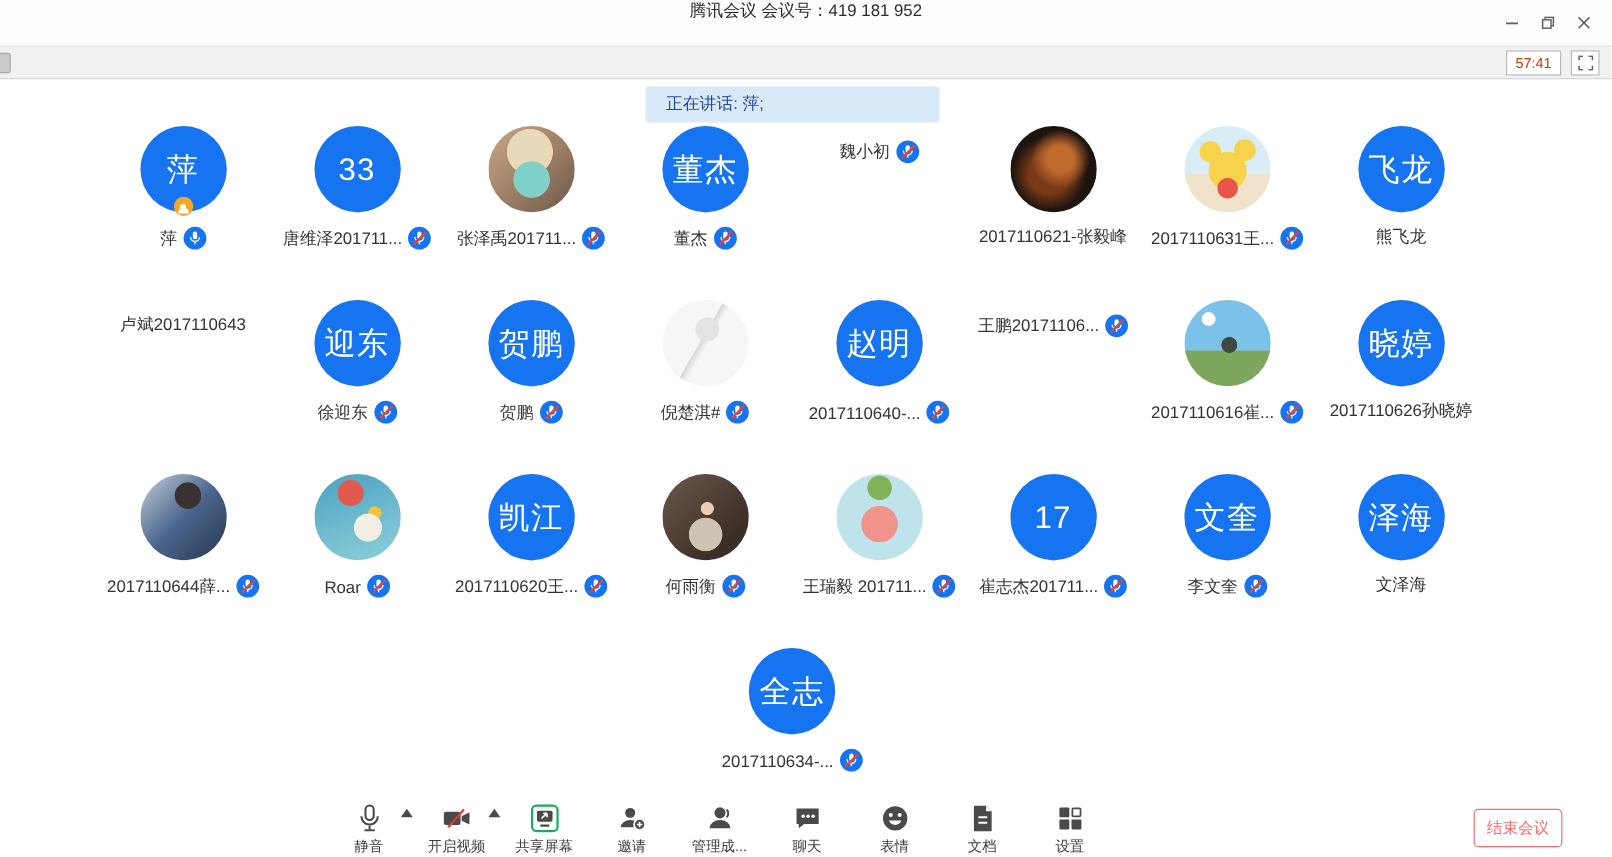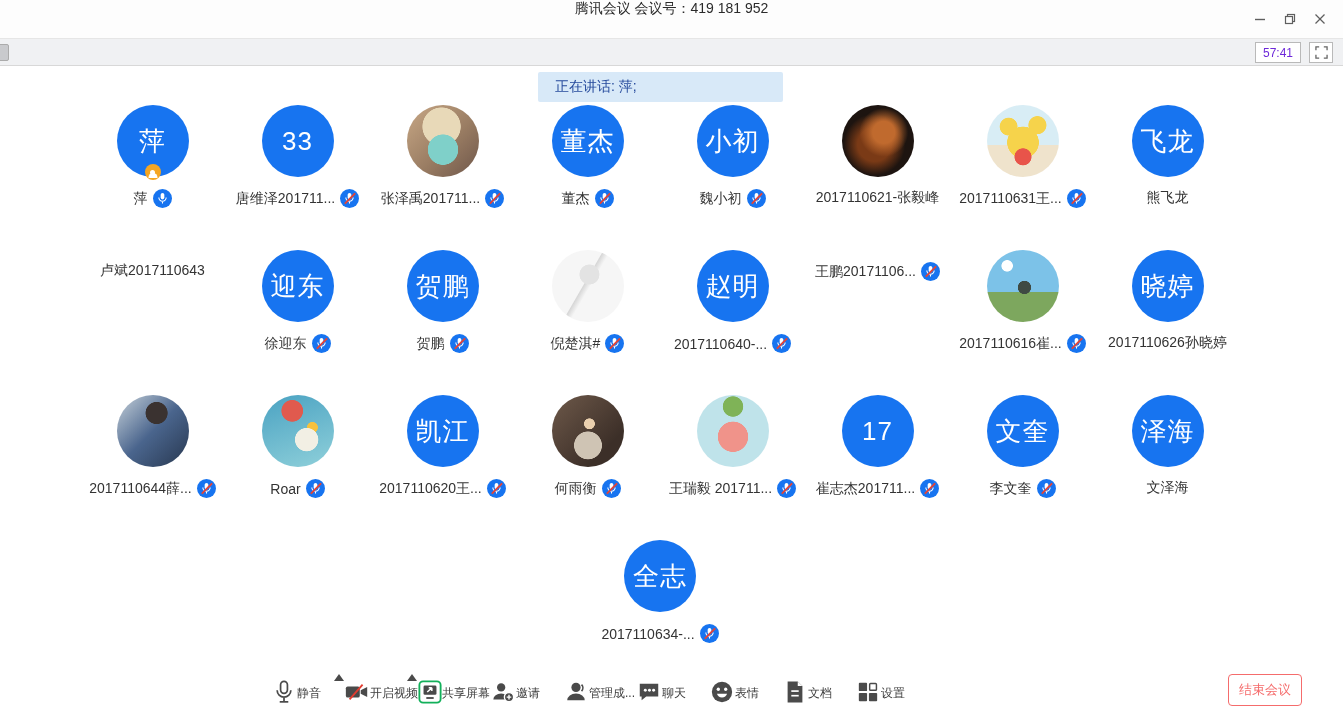--- a/index.html
+++ b/index.html
@@ -15,21 +15,21 @@
   .win-btn { width:30px; height:30px; display:flex; align-items:center; justify-content:center; cursor:pointer; }
   .win-btn svg { stroke:#5f5f5f; }
 
   
   .topbar { position:relative; height:28px; background:#f0f1f3; border-top:1px solid #e6e6e6;
             border-bottom:1px solid #d8d8d8; }
   .net-partial { position:absolute; left:-5px; top:5px; width:14px; height:17px;
                  background:#c9cacd; border:1px solid #ababab; border-radius:2px; }
   .topbar-right { position:absolute; right:10px; top:3px; display:flex; gap:8px; align-items:center; }
   .timer-box { min-width:46px; height:21px; background:#fff; border:1px solid #b9b9b9;
-               display:flex; align-items:center; justify-content:center; font-size:12px; color:#6d28d9; padding:0 4px; }
+               display:flex; align-items:center; justify-content:center; font-size:12px; color:#c2410c; padding:0 4px; }
   .fs-btn { width:24px; height:21px; background:#fff; border:1px solid #b9b9b9;
             display:flex; align-items:center; justify-content:center; cursor:pointer; }
 
   
   .banner { position:absolute; left:538px; top:72px; width:245px; height:30px;
             background:#d8e9f8; border-radius:2px; display:flex; align-items:center;
             padding-left:17px; font-size:14px; color:#254a9c; }
 
   
   .grid { position:absolute; left:80px; top:105px; width:1160px; display:flex;
@@ -93,21 +93,21 @@
       radial-gradient(circle at 50% 70%, #cfc4b4 0 22%, rgba(0,0,0,0) 23%),
       linear-gradient(135deg,#6e594a,#3c2f28 75%); }
   .photo-patrick { background:
       radial-gradient(circle at 50% 16%, #7fb357 0 14%, rgba(0,0,0,0) 15%),
       radial-gradient(circle at 50% 58%, #f0938a 0 27%, rgba(0,0,0,0) 28%),
       #bfe3ea; }
 
   
   .toolbar { position:absolute; left:0; right:0; bottom:0; height:50px; background:#fff; }
   .tool-items { position:absolute; left:271px; top:0; display:flex; }
-  .tool-item { position:relative; width:73px; height:50px; display:flex; flex-direction:row;
+  .tool-item { position:relative; width:73px; height:50px; display:flex; flex-direction:column;
                align-items:center; padding-top:6px; cursor:pointer; }
   .tool-icon { width:26px; height:26px; display:flex; align-items:center; justify-content:center; }
   .tool-label { margin-top:3px; font-size:12px; color:#3d3d3d; white-space:nowrap; }
   .caret { position:absolute; right:0px; top:10px; width:0; height:0;
            border-left:5px solid transparent; border-right:5px solid transparent;
            border-bottom:7px solid #4a4a4a; cursor:pointer; }
 
   .end-btn { position:absolute; right:41px; bottom:8px; width:74px; height:32px;
              background:#fff; border:1px solid #f56c6c; border-radius:4px; color:#f56c6c;
              font-size:13px; display:flex; align-items:center; justify-content:center; cursor:pointer;margin-top:42px; }
@@ -229,24 +229,20 @@
             <rect x="8" y="2" width="8" height="14" rx="4"></rect>
             <path d="M4 12 a8 8 0 0 0 16 0" fill="none" stroke="#fff" stroke-width="2.4"></path>
             <line x1="12" y1="21" x2="12" y2="25" stroke="#fff" stroke-width="2.4"></line>
           </svg>
           <span class="slash"></span>
         </span>
       </div>
     </div>
 
     <div class="cell">
-      <div class="avatar">
-        <span class="initials">小初</span>
-
-      </div>
       <div class="name-row">
         <span class="pname">魏小初</span>
         <span class="mic-badge mic-muted">
           <svg viewBox="0 0 24 28" fill="#fff">
             <rect x="8" y="2" width="8" height="14" rx="4"></rect>
             <path d="M4 12 a8 8 0 0 0 16 0" fill="none" stroke="#fff" stroke-width="2.4"></path>
             <line x1="12" y1="21" x2="12" y2="25" stroke="#fff" stroke-width="2.4"></line>
           </svg>
           <span class="slash"></span>
         </span>

